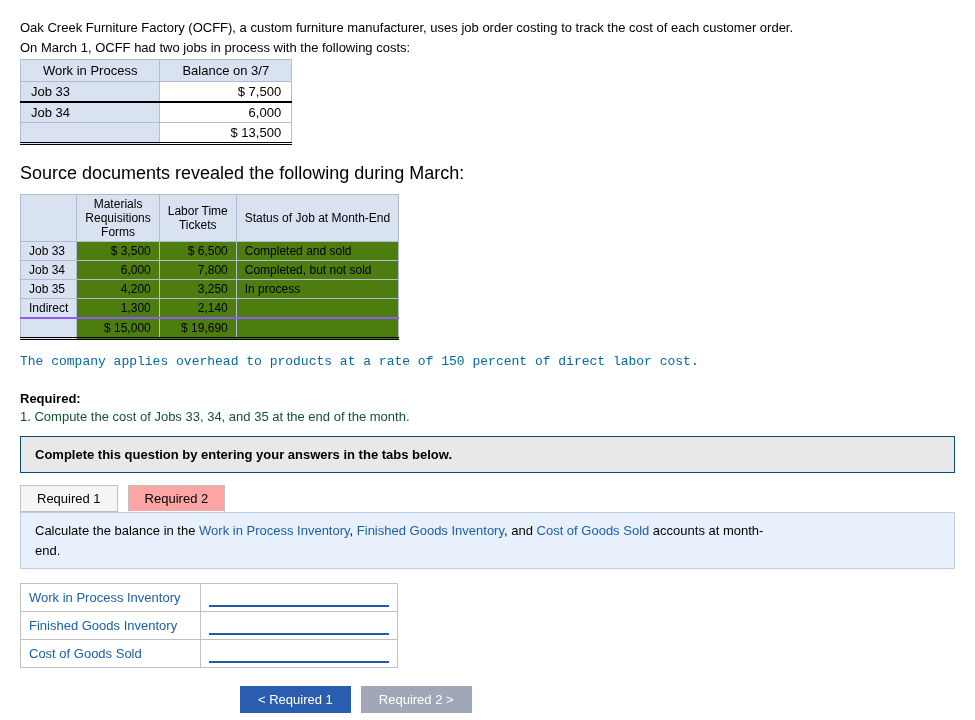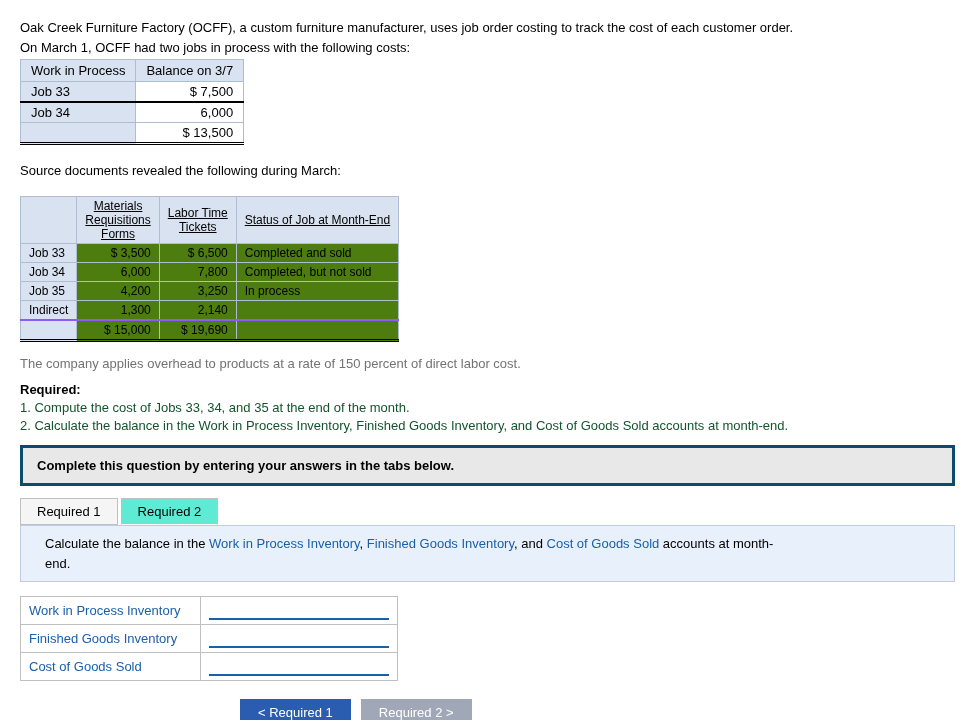--- a/index.html
+++ b/index.html
@@ -18,21 +18,21 @@
 
     
     .balance-table {
       border-collapse: collapse;
       margin-bottom: 18px;
       font-size: 13px;
     }
     .balance-table th {
       background: #d9e2f0;
       text-align: right;
-      padding: 3px 10px;
+      padding: 3px 22px;
       font-weight: normal;
       border: 1px solid #b0bdd0;
     }
     .balance-table td {
       padding: 2px 10px;
       border: 1px solid #b0bdd0;
     }
     .balance-table td:first-child {
       background: #d9e2f0;
       text-align: left;
@@ -42,95 +42,95 @@
     }
     .balance-table .total-row td {
       border-top: 2px solid #000;
     }
     .balance-table .double-line td {
       border-bottom: 3px double #000;
       padding-left: 29px;
     }
 
     .section-label {
-      margin-bottom: 18px;
-      font-size: 13px;
+      margin-bottom: 10px;
+      font-size: 18px;
     }
 
     
     .source-table {
       border-collapse: collapse;
       margin-bottom: 14px;
       font-size: 12px;
     }
     .source-table th, .source-table td {
       padding: 2px 8px;
       border: 1px solid #b0bdd0;
     }
     .source-table th {
       background: #d9e2f0;
       font-weight: normal;
-      text-decoration: underline;
     }
     .source-table td { background: #4d7c0f; }
     .source-table td.label-col { background: #d9e2f0; }
     .source-table td.right { text-align: right; }
     .source-table .total-row td { border-top: 2px solid #8b5cf6; }
     .source-table .double-line td { border-bottom: 3px double #000; }
 
     .overhead-text {
-      margin-bottom: 11px;
-      color: #737373;
+      margin-bottom: 22px;
+      color: #0369a1;
+      font-family: Liberation Mono, monospace;
     }
     .required-section {
       margin-bottom: 12px;
     }
     .required-section .req-title { font-weight: bold; }
     .required-section p { margin-bottom: 3px; }
     .required-section .blue { color: #14532d; }
 
     
     .complete-box {
       background: #e8e8e8;
-      border: 3px solid #0c4a6e;
+      border: 1px solid #0c4a6e;
       padding: 10px 14px;
       margin-bottom: 12px;
       font-weight: bold;
     }
 
     
     .tabs-container {
       margin-bottom: 0;
     }
     .tab-row {
       display: flex;
-      gap: 1px;
+      gap: 8px;
       border-bottom: none;
       align-items: center;
     }
     .tab {
       padding: 5px 16px;
       border: 1px solid #c0c0c0;
       background: #f5f5f5;
       cursor: pointer;
       font-size: 13px;
       border-bottom: 1px solid #c0c0c0;
       margin-right: 2px;
     }
     .tab.active {
-      background: #5eead4;
+      background: #fca5a5;
       border-bottom: 1px solid #fff;
       font-weight: normal;
     }
 
     
     .instruction-box {
       background: #e8f0fb;
       border: 1px solid #c0cce0;
-      padding: 8px 24px;
+      padding: 8px 14px;
       margin-bottom: 14px;
       font-size: 13px;
       line-height: 1.5;
       color: #000;
     }
     .instruction-box .blue { color: #1a5fa8; }
 
     
     .answer-table {
       border-collapse: collapse;
@@ -256,21 +256,20 @@
       <td></td>
     </tr>
   </tbody>
 </table>
 
 <p class="overhead-text">The company applies overhead to products at a rate of 150 percent of direct labor cost.</p>
 
 <div class="required-section">
   <p class="req-title">Required:</p>
   <p><span class="blue">1. Compute the cost of Jobs 33, 34, and 35 at the end of the month.</span></p>
-  <p><span class="blue">2. Calculate the balance in the Work in Process Inventory, Finished Goods Inventory, and Cost of Goods Sold accounts at month-end.</span></p>
 </div>
 
 <div class="complete-box">Complete this question by entering your answers in the tabs below.</div>
 
 <div class="tabs-container">
   <div class="tab-row">
     <div class="tab">Required 1</div>
     <div class="tab active">Required 2</div>
   </div>
 </div>

